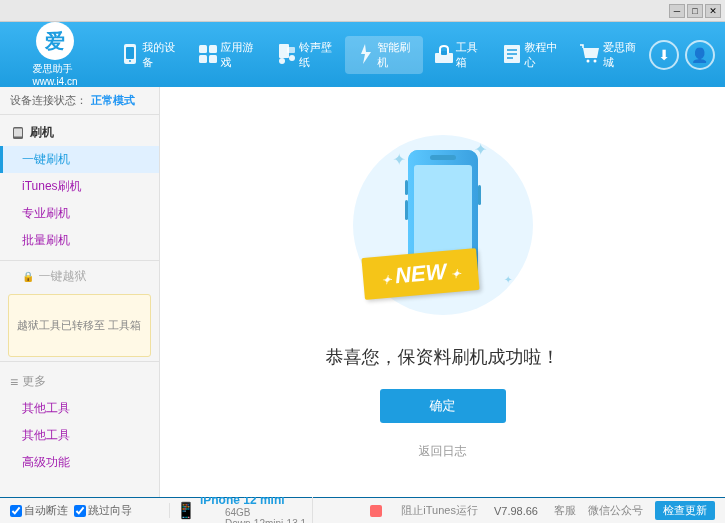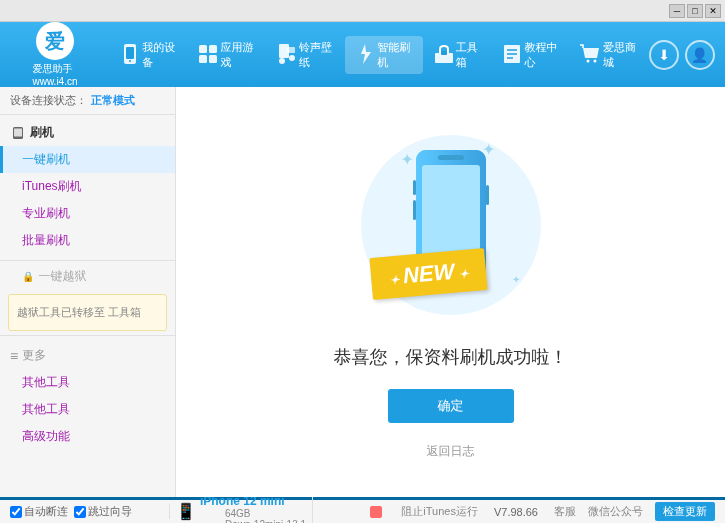--- a/index.html
+++ b/index.html
@@ -91,21 +91,21 @@
     }
 
     
     .main-content {
       display: flex;
       height: calc(523px - 22px - 65px - 26px);
     }
 
     
     .sidebar {
-      width: 176px;
+      width: 160px;
       background: #f5f5f5;
       border-right: 1px solid #e0e0e0;
       overflow-y: auto;
       flex-shrink: 0;
     }
     .status-bar-top {
       background: #f5f5f5;
       padding: 6px 10px;
       font-size: 11px;
       color: #666;
@@ -165,21 +165,21 @@
       align-items: center;
       gap: 4px;
     }
     .lock-icon { font-size: 10px; color: #bbb; }
 
     .notice-box {
       margin: 4px 8px;
       background: #fff9e6;
       border: 1px solid #f0e0a0;
       border-radius: 3px;
-      padding: 10px 8px;
+      padding: 23px 8px;
       font-size: 11px;
       color: #888;
     }
 
     
     .main-panel {
       flex: 1;
       background: white;
       display: flex;
       flex-direction: column;
@@ -268,21 +268,21 @@
     .return-link {
       font-size: 12px;
       color: #999;
       cursor: pointer;
     }
 
     
     .bottom-bar {
       height: 26px;
       background: #f5f5f5;
-      border-top: 3px solid #0369a1;
+      border-top: 1px solid #0369a1;
       display: flex;
       align-items: center;
       padding: 0 10px;
       font-size: 11px;
       color: #666;
     }
     .bottom-left {
       display: flex;
       align-items: center;
       gap: 6px;

